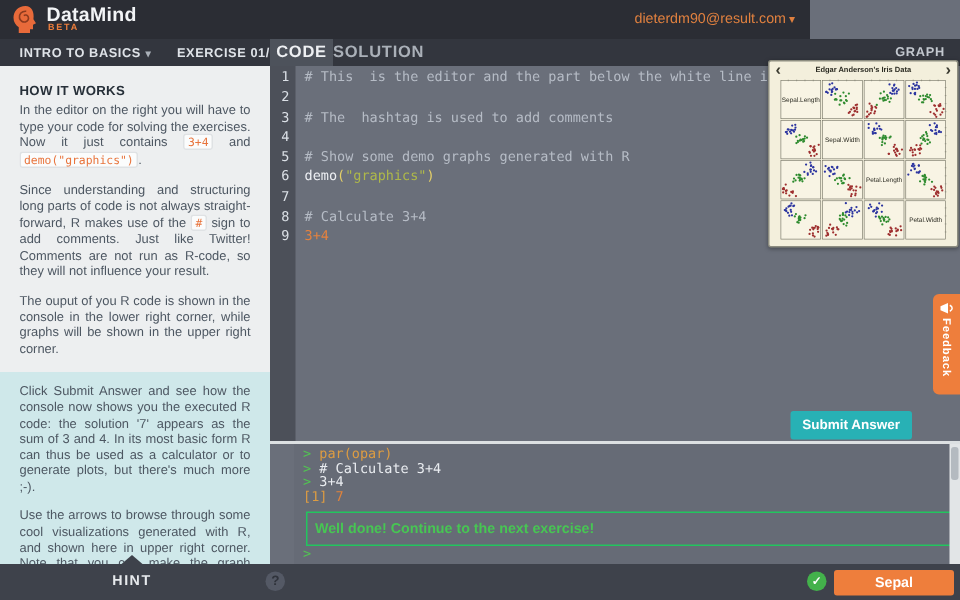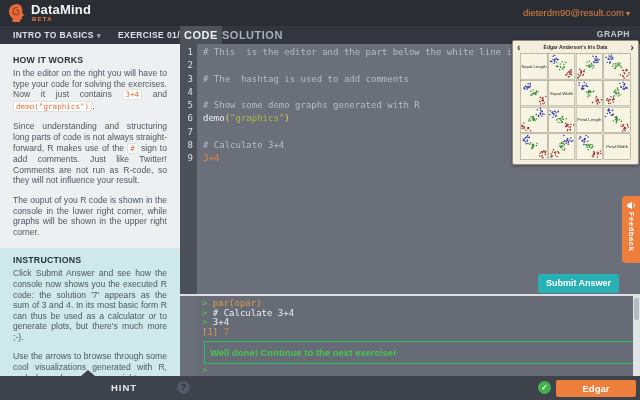--- a/index.html
+++ b/index.html
@@ -1,20 +1,20 @@
 <!DOCTYPE html>
 <html><head>
 <meta charset="utf-8">
 <style>
   html,body{margin:0;padding:0;background:#222;}
   .app{position:relative;width:640px;height:400px;overflow:hidden;
        font-family:"Liberation Sans",sans-serif;background:#6a6f7a;}
 
   
-  .topbar{position:absolute;left:0;top:0;width:640px;height:26px;background:#2b2d34;}
+  .topbar{position:absolute;left:0;top:0;width:540px;height:26px;background:#2b2d34;}
   .logo{position:absolute;left:7px;top:3px;width:20px;height:20px;}
   .brand{position:absolute;left:31px;top:2px;font-size:13px;font-weight:bold;color:#f2f4f6;letter-spacing:.2px;}
   .beta{position:absolute;left:32px;top:16px;font-size:6px;font-weight:bold;color:#ee7e3c;letter-spacing:1.2px;}
   .account{position:absolute;right:10px;top:7px;font-size:9.5px;color:#e0803f;cursor:pointer;}
   .account .caret{font-size:8px;margin-left:2px;}
 
   
   .navbar{position:absolute;left:0;top:26px;width:640px;height:18px;background:#33363e;}
   .navitem{position:absolute;top:0;height:18px;line-height:18px;font-size:8.5px;font-weight:bold;
            color:#dfe3e8;letter-spacing:.4px;cursor:pointer;}
@@ -56,21 +56,21 @@
                border:1px solid #8d8d80;border-radius:2px;box-shadow:0 1px 3px rgba(0,0,0,.35);z-index:5;}
   .gp-title{position:absolute;left:0;top:3px;width:100%;text-align:center;font-size:5px;
             font-weight:bold;color:#2b2b22;}
   .gp-arrow{position:absolute;top:0;font-size:11px;font-weight:bold;color:#3a3a30;cursor:pointer;
             line-height:12px;}
   .gp-prev{left:4px;}
   .gp-next{right:4px;}
   .gp-svg{position:absolute;left:7px;top:12px;}
 
   
-  .submit-btn{position:absolute;left:538px;top:274px;width:81px;height:19px;background:#28b1b5;
+  .submit-btn{position:absolute;left:527px;top:274px;width:81px;height:19px;background:#28b1b5;
               border-radius:2px;color:#fff;font-size:9px;font-weight:bold;text-align:center;
               line-height:19px;cursor:pointer;z-index:6;}
   .feedback-tab{position:absolute;left:622px;top:196px;width:18px;height:67px;background:#ee7e3c;
                 border-radius:4px 0 0 4px;cursor:pointer;z-index:6;text-align:center;}
   .feedback-tab .fb-icon{display:block;margin:5px auto 2px auto;}
   .fb-text{writing-mode:vertical-rl;font-size:7.5px;font-weight:bold;color:#fff;letter-spacing:.6px;}
 
   
   .divider{position:absolute;left:180px;top:294px;width:460px;height:2px;background:#dce0e2;z-index:4;}
   .console{position:absolute;left:180px;top:296px;width:460px;height:104px;background:#666b76;
@@ -86,21 +86,21 @@
                font-family:"Liberation Sans",sans-serif;}
   .con-scrollbar{position:absolute;left:633px;top:296px;width:7px;height:80px;background:#e2e5e7;z-index:5;}
   .con-thumb{position:absolute;left:1px;top:2px;width:5px;height:22px;background:#b4bac0;border-radius:2px;}
 
   
   .footer{position:absolute;left:0;top:376px;width:640px;height:24px;background:#3e424b;}
   .hint-notch{position:absolute;left:81px;top:-6px;width:0;height:0;
               border-left:7px solid transparent;border-right:7px solid transparent;
               border-bottom:6px solid #3e424b;}
   .hint{position:absolute;left:0;top:0;width:176px;height:24px;line-height:24px;text-align:center;
-        font-size:9.5px;font-weight:bold;letter-spacing:1px;color:#e6e9ec;cursor:pointer;padding-left:36px;}
+        font-size:9.5px;font-weight:bold;letter-spacing:1px;color:#e6e9ec;cursor:pointer;}
   .help-circle{position:absolute;left:177px;top:5px;width:13px;height:13px;border-radius:50%;
                background:#545965;color:#2f333b;font-size:9px;font-weight:bold;text-align:center;
                line-height:13px;cursor:pointer;}
   .check-circle{position:absolute;left:538px;top:5px;width:13px;height:13px;border-radius:50%;
                 background:#43b14b;color:#fff;font-size:8px;font-weight:bold;text-align:center;
                 line-height:13px;}
   .next-btn{position:absolute;left:556px;top:4px;width:80px;height:17px;background:#ee7e3c;
             border-radius:2px;color:#fff;font-size:9.5px;font-weight:bold;text-align:center;
             line-height:17px;cursor:pointer;}
 </style>
@@ -134,21 +134,20 @@
   </div>
 
   <div class="sidebar">
     <div class="sb-white">
       <div class="sb-h">HOW IT WORKS</div>
       <div class="sb-p"><span>In the editor on the right you will have to type your code for solving the exercises. Now it just contains </span><span class="chip">3+4</span><span> and </span><span class="chip">demo("graphics")</span><span>.</span></div>
       <div class="sb-p"><span>Since understanding and structuring long parts of code is not always straight-forward, R makes use of the </span><span class="chip">#</span><span> sign to add comments. Just like Twitter! Comments are not run as R-code, so they will not influence your result.</span></div>
       <div class="sb-p">The ouput of you R code is shown in the console in the lower right corner, while graphs will be shown in the upper right corner.</div>
     </div>
     <div class="sb-teal">
-      <div class="sb-h">INSTRUCTIONS</div>
       <div class="sb-p">Click Submit Answer and see how the console now shows you the executed R code: the solution '7' appears as the sum of 3 and 4. In its most basic form R can thus be used as a calculator or to generate plots, but there's much more ;-).</div>
       <div class="sb-p" style="margin-bottom:0;">Use the arrows to browse through some cool visualizations generated with R, and shown here in upper right corner. Note that you can make the graph window larger, if you would like to have a closer look.</div>
     </div>
   </div>
 
   <div class="editor">
     <div class="gutter-bg"></div>
     <div class="editor-lines">
       <div class="cline"><span class="ln">1</span><span class="src tok-comment"># This  is the editor and the part below the white line is called the console.</span></div>
       <div class="cline"><span class="ln">2</span></div>
@@ -783,16 +782,16 @@
   </div>
   <div class="con-scrollbar">
       <div class="con-thumb"></div>
     </div>
 
   <div class="footer">
     <div class="hint-notch"></div>
     <div class="hint">HINT</div>
     <div class="help-circle">?</div>
     <div class="check-circle">✓</div>
-    <div class="next-btn">Edgar</div>
+    <div class="next-btn">Sepal</div>
   </div>
 
 </div>
 
 </body></html>

